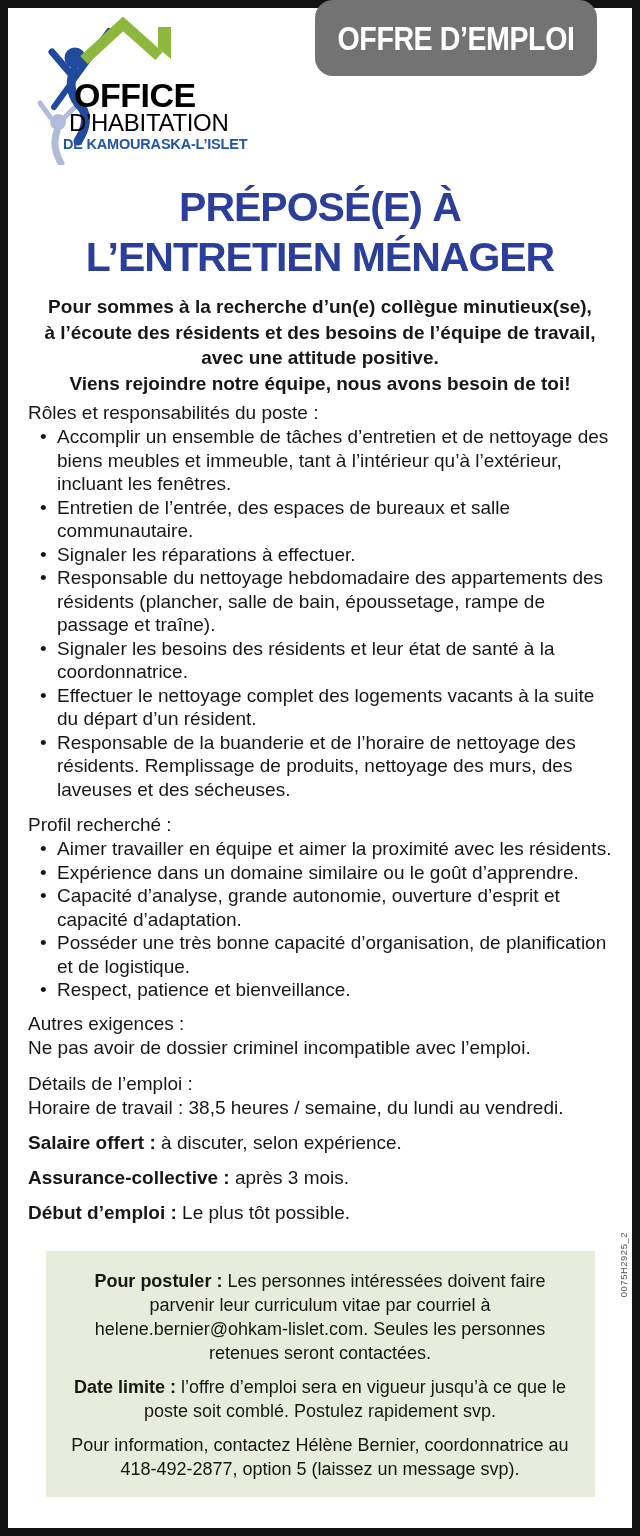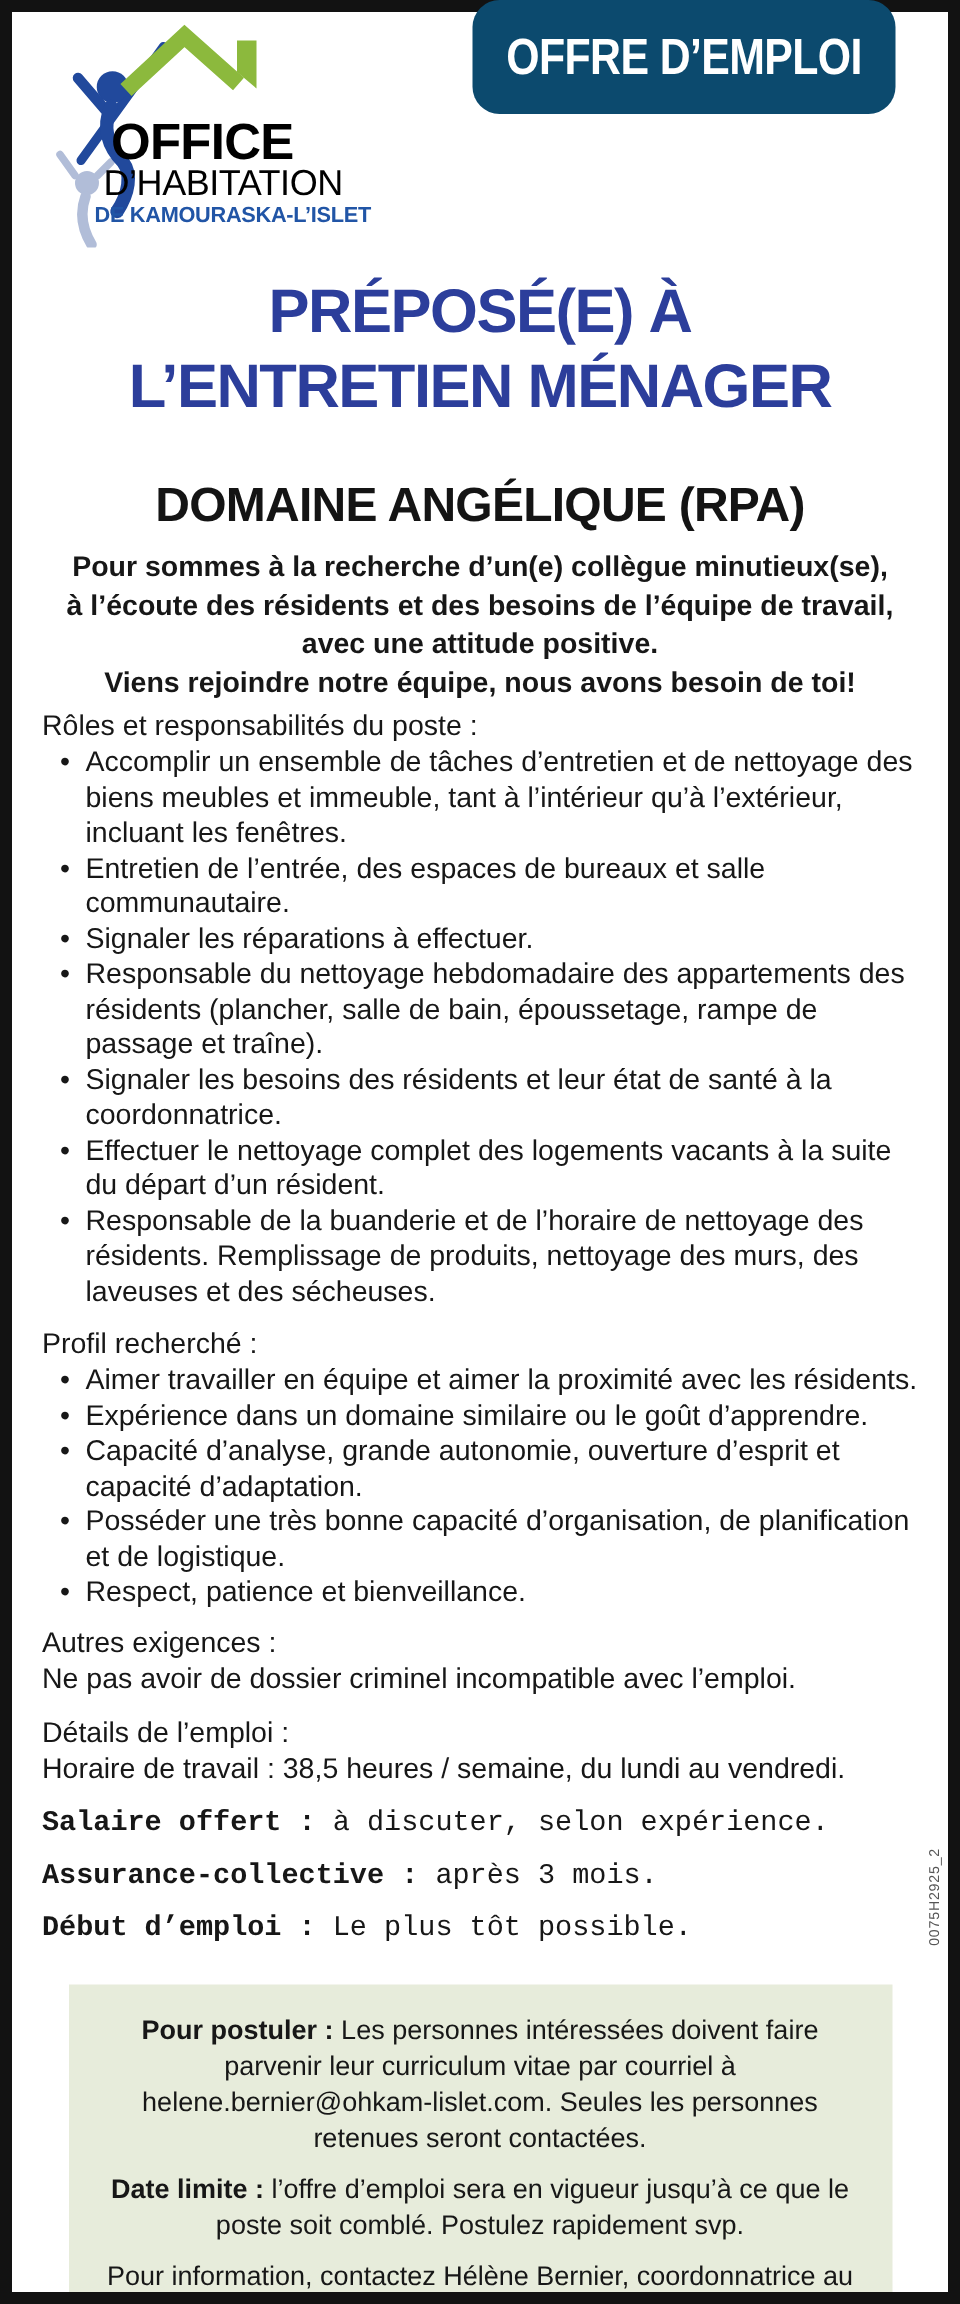--- a/index.html
+++ b/index.html
@@ -7,21 +7,21 @@
     width:640px;height:1536px;position:relative;overflow:hidden;
     background:#ffffff;color:#171717;
     font-family:"Liberation Sans","DejaVu Sans",sans-serif;
     -webkit-font-smoothing:antialiased;
   }
   .frame{position:absolute;inset:0;border:8px solid #121212;z-index:4;pointer-events:none;}
 
   
   .badge{
     position:absolute;top:0;left:315px;width:282px;height:76px;z-index:6;
-    background:#0c4a6e;border-radius:18px;
+    background:#737373;border-radius:18px;
     display:flex;align-items:center;justify-content:center;
   }
   .badge span{
     color:#ffffff;font-weight:bold;font-size:34px;letter-spacing:-0.5px;
     transform:scaleX(0.84);white-space:nowrap;
   }
 
   
   .logo{position:absolute;left:30px;top:10px;width:225px;height:155px;z-index:5;}
   .logo svg{position:absolute;left:0;top:0;}
@@ -41,21 +41,21 @@
   }
   .intro{margin-top:12px;text-align:center;font-weight:bold;font-size:19px;line-height:25.5px;}
 
   .sec-head{margin:0;font-size:19px;line-height:24px;font-weight:normal;}
   .roles-head{margin-top:5px;}
   .mt12{margin-top:12px;} .mt10{margin-top:10px;}
   ul.blist{list-style:none;margin:0;padding:0 0 0 10px;font-size:19px;line-height:23.5px;}
   ul.blist li{position:relative;padding-left:19px;}
   ul.blist li::before{content:"\2022";position:absolute;left:2px;top:0;}
   .plain{margin:0;font-size:19px;line-height:24px;}
-  .dline{margin:11px 0 0 0;font-size:19px;line-height:24px;font-family:Liberation Mono, monospace;}
+  .dline{margin:11px 0 0 0;font-size:19px;line-height:24px;}
   .dline b{font-weight:bold;}
 
   .footer-box{
     margin:26px auto 0 auto;width:549px;box-sizing:border-box;
     background:#E7ECDB;padding:18px 20px 16px 20px;text-align:center;
     font-size:18px;line-height:24px;
   }
   .footer-box p{margin:0;}
   .footer-box p + p{margin-top:10px;}
 
@@ -101,21 +101,20 @@
   <div class="w3">DE KAMOURASKA-L’ISLET</div>
 </div>
 
 <div class="content">
 
   <h1 class="title">
     <span>PRÉPOSÉ(E) À</span><br>
     <span>L’ENTRETIEN MÉNAGER</span>
   </h1>
 
-  <h2 class="subtitle">DOMAINE ANGÉLIQUE (RPA)</h2>
 
   <div class="intro">
     <div>Pour sommes à la recherche d’un(e) collègue minutieux(se),</div>
     <div>à l’écoute des résidents et des besoins de l’équipe de travail,</div>
     <div>avec une attitude positive.</div>
     <div>Viens rejoindre notre équipe, nous avons besoin de toi!</div>
   </div>
 
   <h3 class="sec-head roles-head">Rôles et responsabilités du poste :</h3>
   <ul class="blist">

